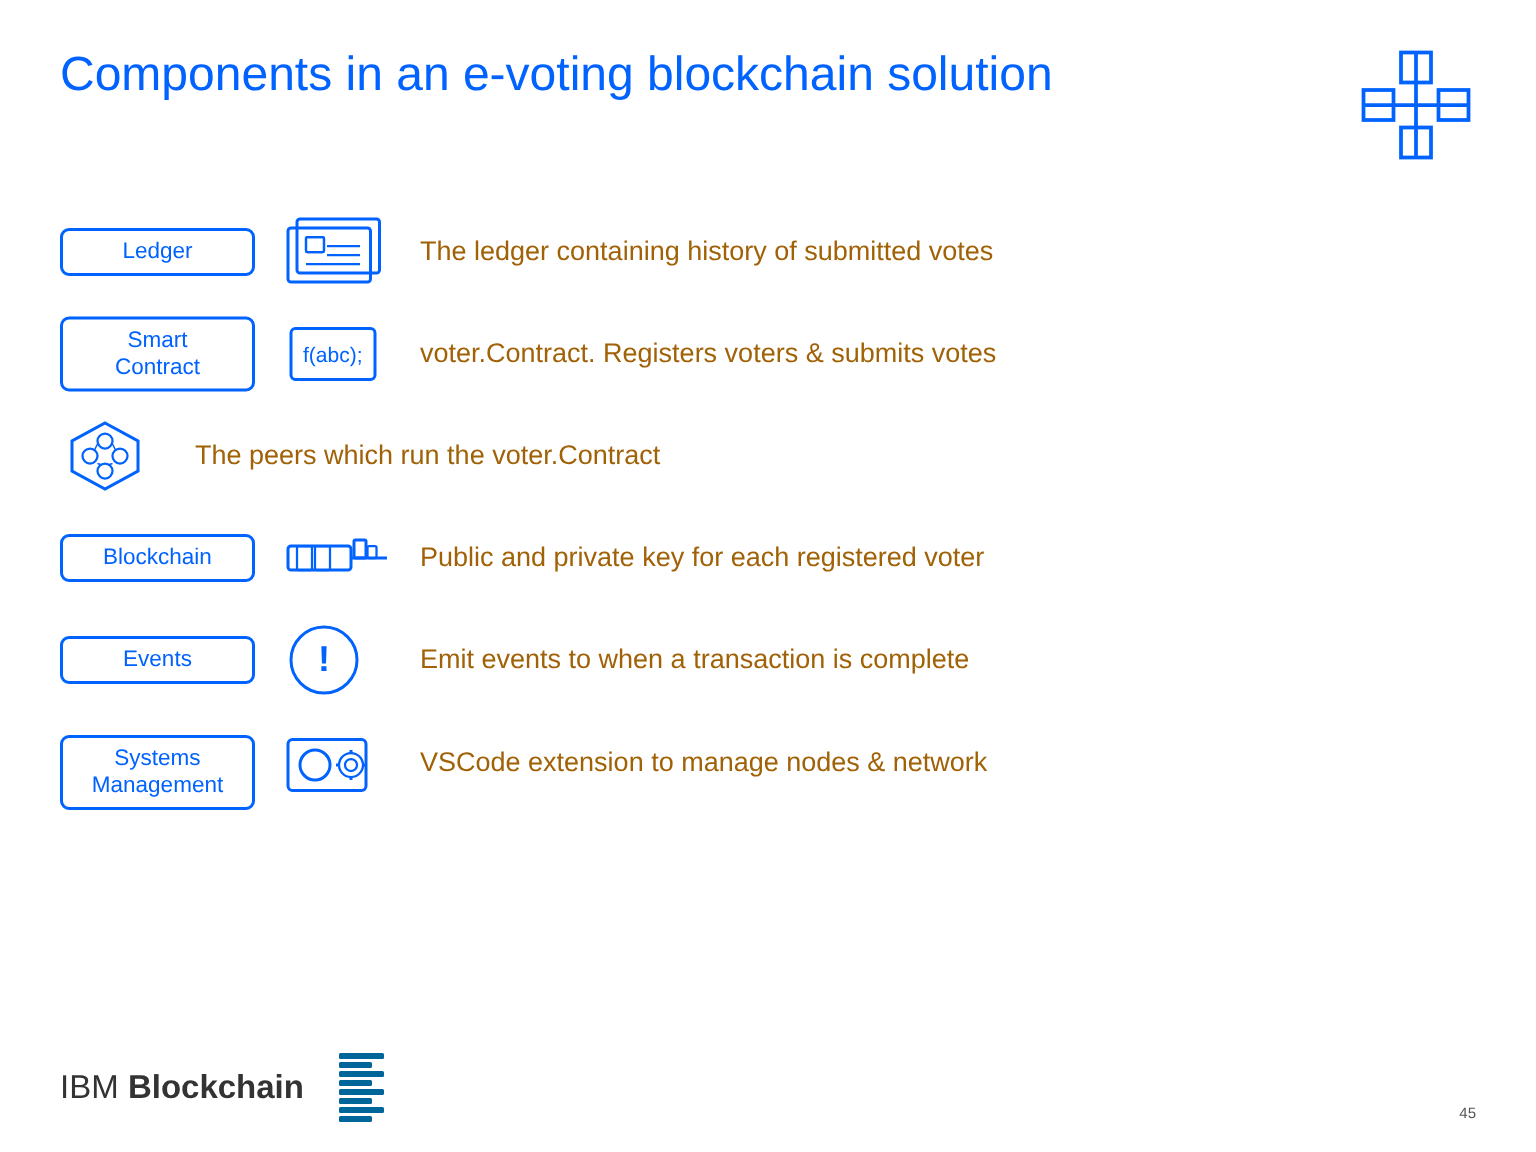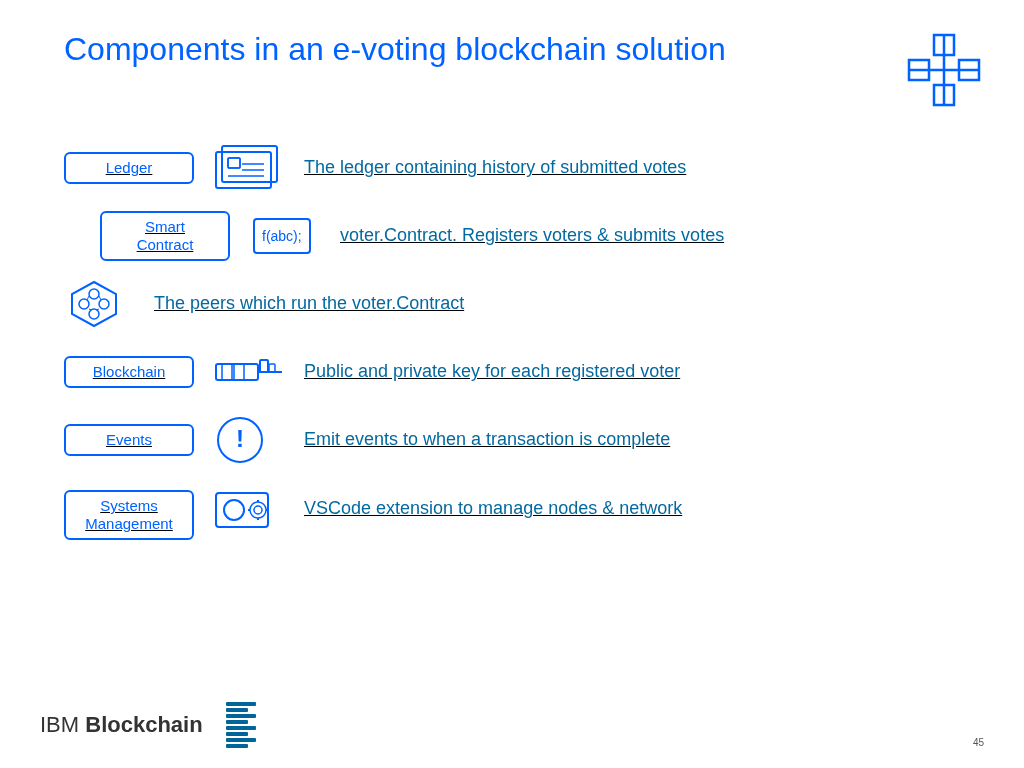--- a/index.html
+++ b/index.html
@@ -8,21 +8,21 @@
       height: 768px;
       background: #ffffff;
       font-family: Arial, Helvetica, sans-serif;
       overflow: hidden;
       position: relative;
     }
 
     .page-container {
       width: 1024px;
       height: 768px;
-      padding: 30px 40px 20px 64px;
+      padding: 30px 40px 20px 40px;
       position: relative;
     }
 
     
     .header {
       display: flex;
       justify-content: space-between;
       align-items: flex-start;
       margin-bottom: 28px;
     }
@@ -46,21 +46,20 @@
       display: flex;
       flex-direction: column;
       gap: 8px;
     }
 
     .row {
       display: flex;
       align-items: center;
       gap: 20px;
       min-height: 60px;
-      text-decoration: underline;
     }
 
     
     .label-badge {
       width: 130px;
       min-width: 130px;
       border: 2px solid #0062ff;
       border-radius: 6px;
       color: #0062ff;
       font-size: 15px;
@@ -73,21 +72,21 @@
     .icon-box {
       width: 70px;
       min-width: 70px;
       height: 52px;
       display: flex;
       align-items: center;
     }
 
     
     .description {
-      color: #0369a1;
+      color: #a16207;
       font-size: 18px;
       line-height: 1.3;
     }
 
     
     .footer {
       position: absolute;
       bottom: 20px;
       left: 40px;
       right: 40px;
@@ -165,21 +164,21 @@
           <rect x="14" y="14" width="12" height="10" rx="1" fill="none" stroke="#0062ff" stroke-width="1.5"></rect>
           <line x1="28" y1="20" x2="50" y2="20" stroke="#0062ff" stroke-width="1.5"></line>
           <line x1="28" y1="26" x2="50" y2="26" stroke="#0062ff" stroke-width="1.5"></line>
           <line x1="14" y1="32" x2="50" y2="32" stroke="#0062ff" stroke-width="1.5"></line>
         </svg>
       </div>
       <div class="description">The ledger containing  history of submitted votes</div>
     </div>
 
     <div class="row">
-      <div class="label-badge" style="white-space: pre-line; margin-left: 36px;">Smart
+      <div class="label-badge" style="white-space: pre-line;">Smart
 Contract</div>
       <div class="icon-box">
         <svg width="65" height="42" viewBox="0 0 65 42" xmlns="http://www.w3.org/2000/svg">
           <rect x="4" y="4" width="56" height="34" rx="3" fill="none" stroke="#0062ff" stroke-width="2"></rect>
           <text x="12" y="26" font-size="14" fill="#0062ff" font-family="monospace">f(abc);</text>
         </svg>
       </div>
       <div class="description">voter.Contract.  Registers voters &amp; submits votes</div>
     </div>
 

